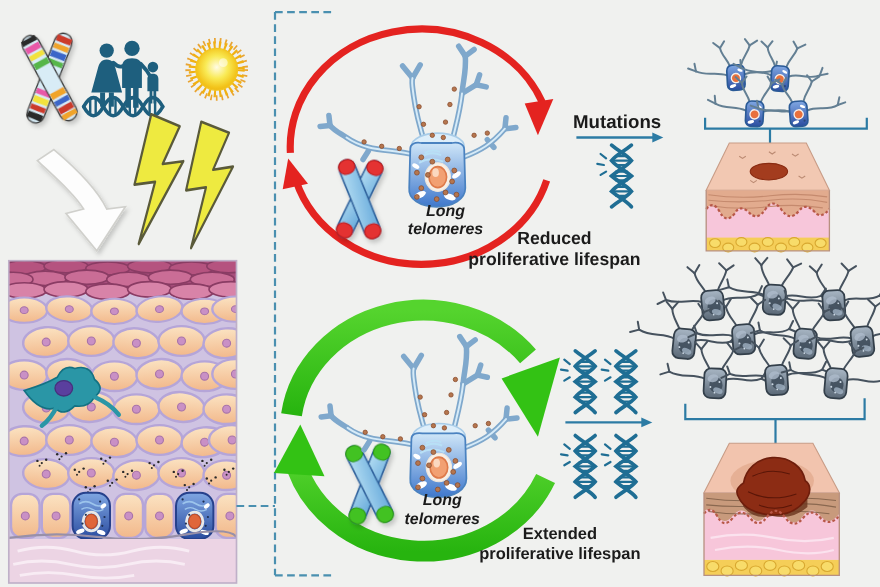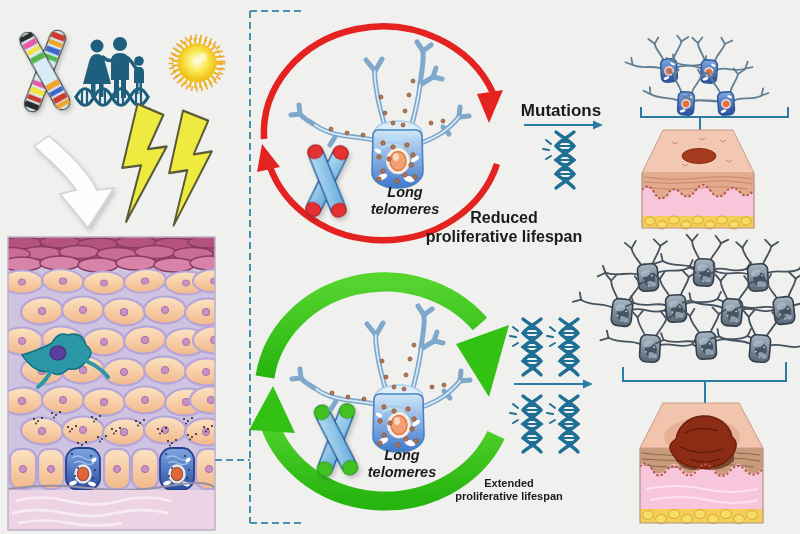--- a/index.html
+++ b/index.html
@@ -6,21 +6,21 @@
   .stage{position:relative;width:800px;height:534px;background:#f0f1ef;overflow:hidden;
          font-family:"Liberation Sans",sans-serif;}
   .stage svg{position:absolute;left:0;top:0;}
   .lbl{position:absolute;color:#1b1b1b;font-weight:bold;text-align:center;
        transform:translateX(-50%);line-height:1.18;white-space:nowrap;}
   .lbl span{display:block;}
   .lbl-mutations{left:561px;top:101px;font-size:17px;}
   .lbl-short{left:405px;top:184px;font-size:14.5px;font-style:italic;}
   .lbl-reduced{left:504px;top:209px;font-size:16px;}
   .lbl-long{left:402px;top:447px;font-size:14.5px;font-style:italic;}
-  .lbl-extended{left:509px;top:477px;font-size:11px;}
+  .lbl-extended{left:509px;top:477px;font-size:15px;}
 </style>
 </head>
 <body>
 
 <div class="stage">
 <svg width="800" height="534" viewBox="0 0 800 534">
   <defs>
     <linearGradient id="kcG" x1="0" y1="0" x2="0" y2="1">
       <stop offset="0" stop-color="#fbe3c2"></stop>
           <stop offset="1" stop-color="#f2b88b"></stop>

